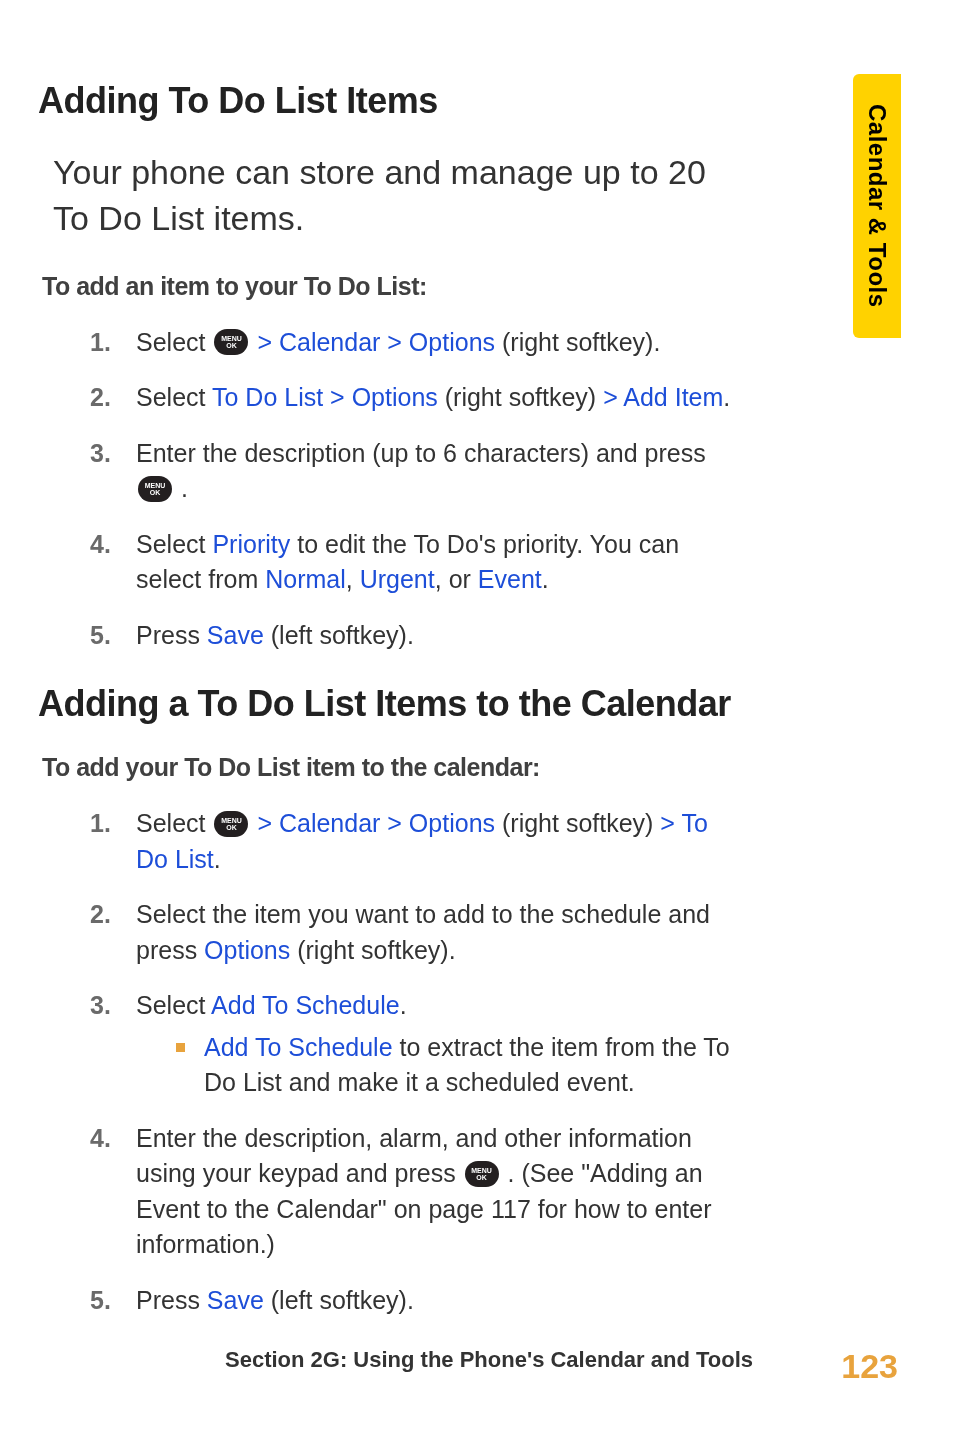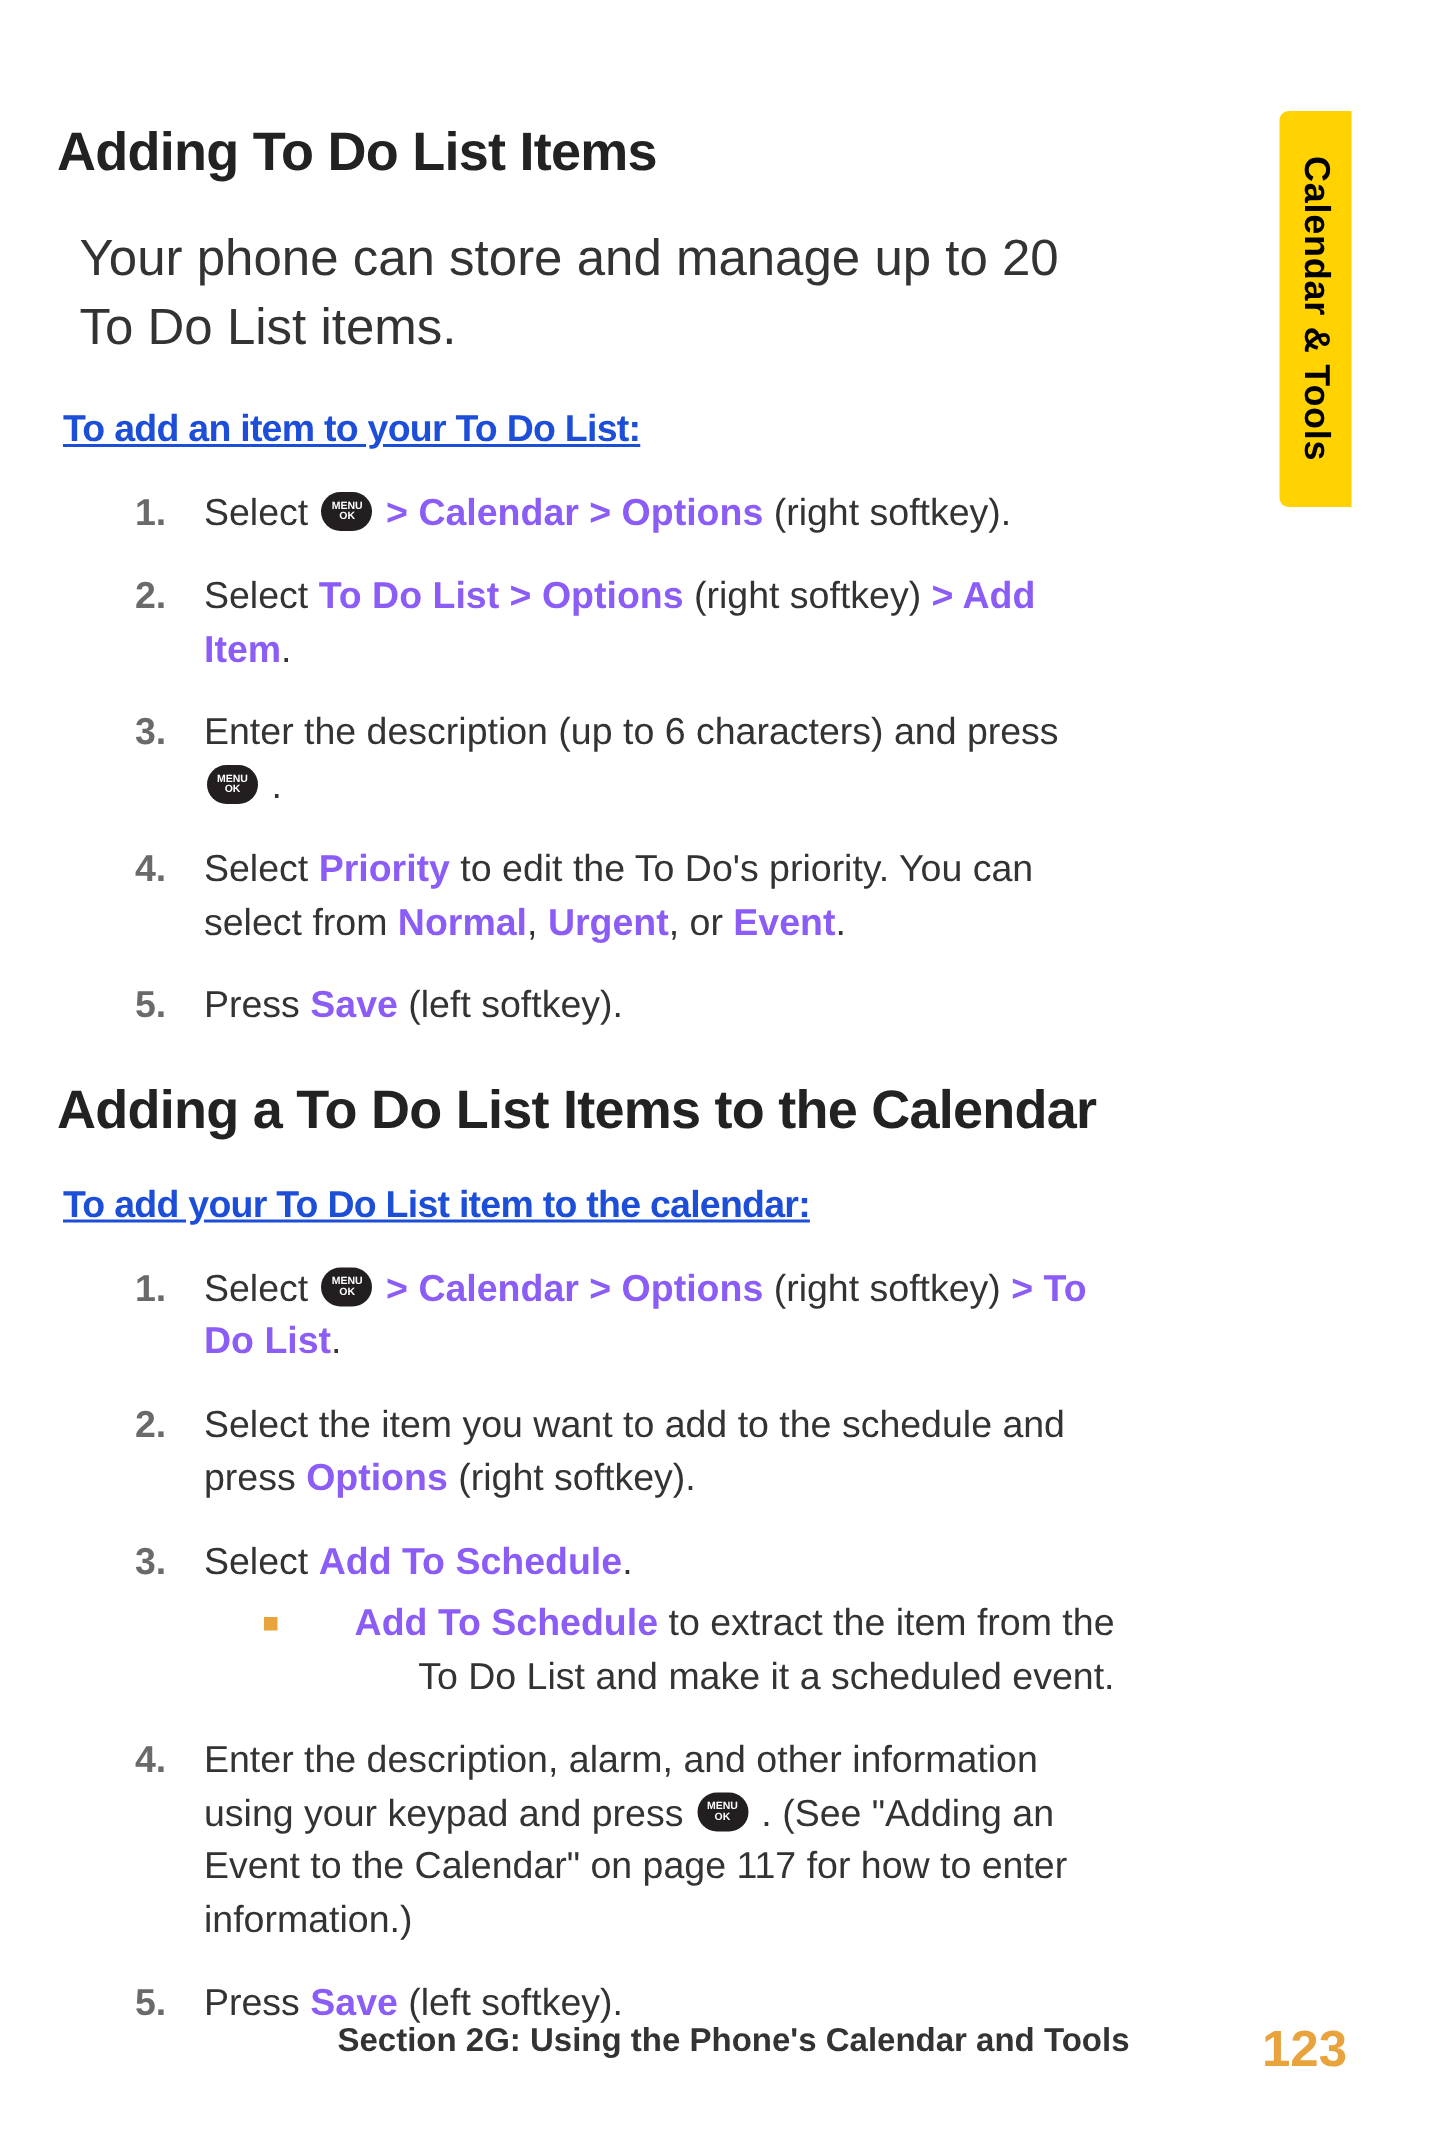--- a/index.html
+++ b/index.html
@@ -46,25 +46,24 @@
     .intro {
       font-size: 34px;
       color: #333;
       margin-left: 15px;
       margin-bottom: 30px;
       line-height: 1.35;
     }
     .subhead {
       font-size: 25px;
       font-weight: bold;
-      color: #1d4ed8;
+      color: #404040;
       margin-left: 4px;
       margin-bottom: 24px;
       letter-spacing: -0.5px;
-      text-decoration: underline;
     }
     ol {
       list-style: none;
       margin-left: 52px;
     }
     ol li {
       font-size: 25px;
       color: #333;
       margin-bottom: 20px;
       line-height: 1.42;
@@ -72,21 +71,21 @@
       padding-left: 46px;
     }
     ol li .num {
       position: absolute;
       left: 0;
       top: 0;
       font-weight: bold;
       color: #6a6a6a;
       font-size: 25px;
     }
-    .bold { font-weight: bold; color: #8b5cf6; }
+    .bold { font-weight: normal; color: #1d4ed8; }
     .menu-btn {
       display: inline-flex;
       align-items: center;
       justify-content: center;
       width: 34px;
       height: 26px;
       background: #231f20;
       border-radius: 13px;
       vertical-align: middle;
       position: relative;
@@ -98,21 +97,20 @@
       font-size: 7px;
       line-height: 7px;
       text-align: center;
       font-weight: bold;
       font-family: Arial, sans-serif;
     }
     .bullet-sub {
       list-style: none;
       margin-top: 6px;
       margin-left: 40px;
-      text-align: right;
     }
     .bullet-sub li {
       position: relative;
       padding-left: 28px;
       font-size: 25px;
       margin-bottom: 0;
     }
     .bullet-sub li::before {
       content: "";
       position: absolute;

